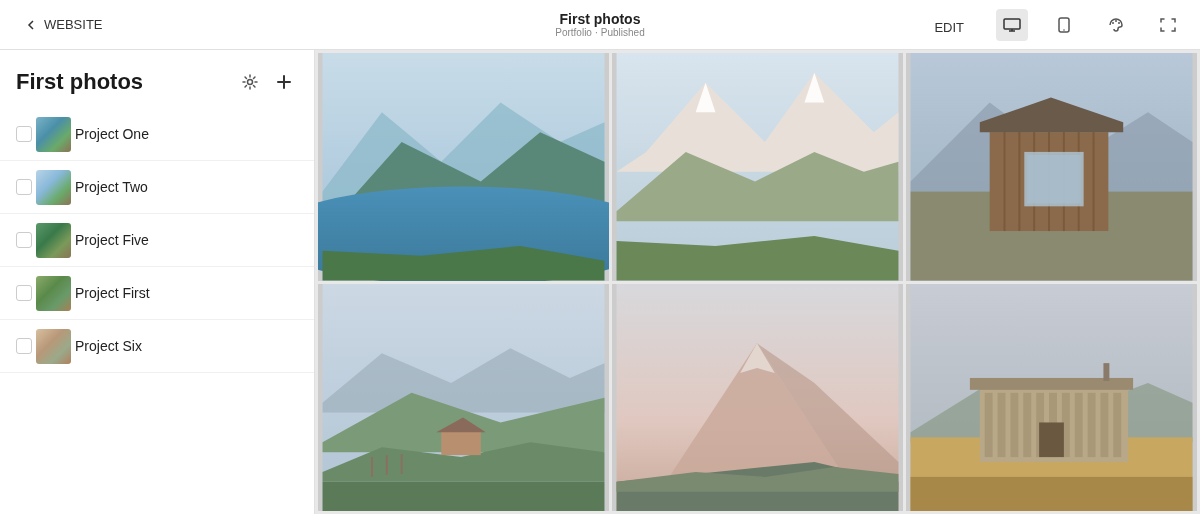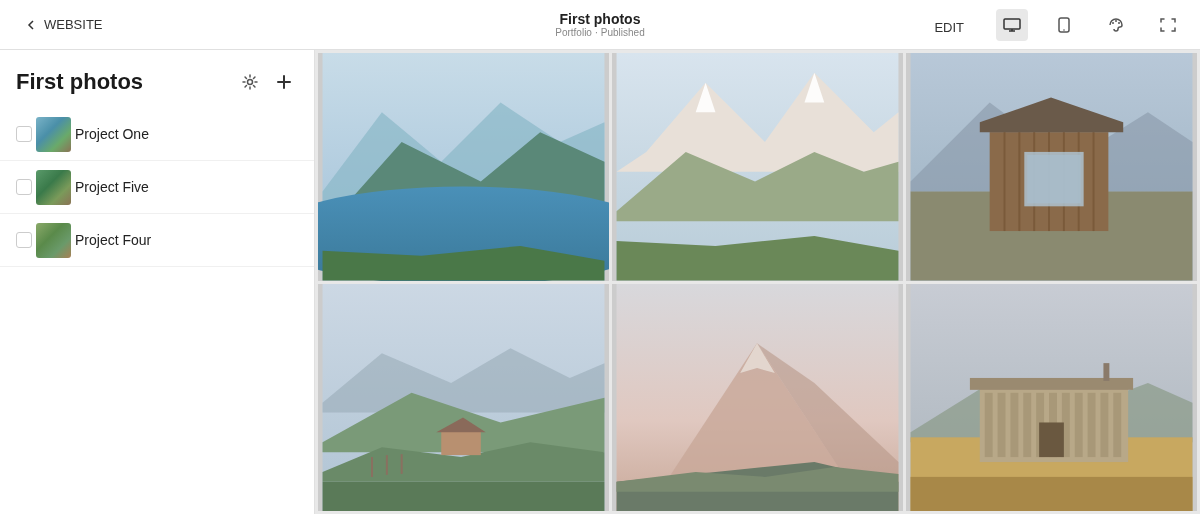--- a/index.html
+++ b/index.html
@@ -277,27 +277,37 @@
     </div>
 
     <div class="project-list" id="project-list">
     <div class="project-item">
       <div class="project-checkbox"></div>
       <div class="project-thumb thumb-1"></div>
       <span class="project-name">Project One</span>
     </div>
         <div class="project-item">
       <div class="project-checkbox"></div>
+      <div class="project-thumb thumb-2"></div>
+      <span class="project-name">Project Two</span>
+    </div>
+        <div class="project-item">
+      <div class="project-checkbox"></div>
       <div class="project-thumb thumb-3"></div>
       <span class="project-name">Project Five</span>
     </div>
         <div class="project-item">
       <div class="project-checkbox"></div>
       <div class="project-thumb thumb-4"></div>
-      <span class="project-name">Project Four</span>
+      <span class="project-name">Project First</span>
+    </div>
+        <div class="project-item">
+      <div class="project-checkbox"></div>
+      <div class="project-thumb thumb-6"></div>
+      <span class="project-name">Project Six</span>
     </div>
       </div>
   </div>
 
   <div class="content-area" id="photo-grid">
   <div class="photo-cell"><svg viewBox="0 0 285 230" xmlns="http://www.w3.org/2000/svg">
         <defs>
           <linearGradient id="sky1" x1="0" y1="0" x2="0" y2="1">
             <stop offset="0%" stop-color="#c8dce8"></stop>
             <stop offset="100%" stop-color="#a0c0d8"></stop>

